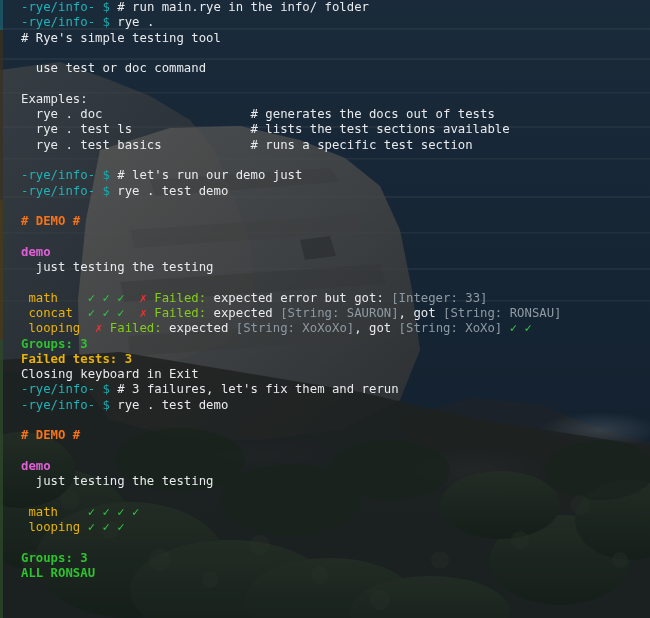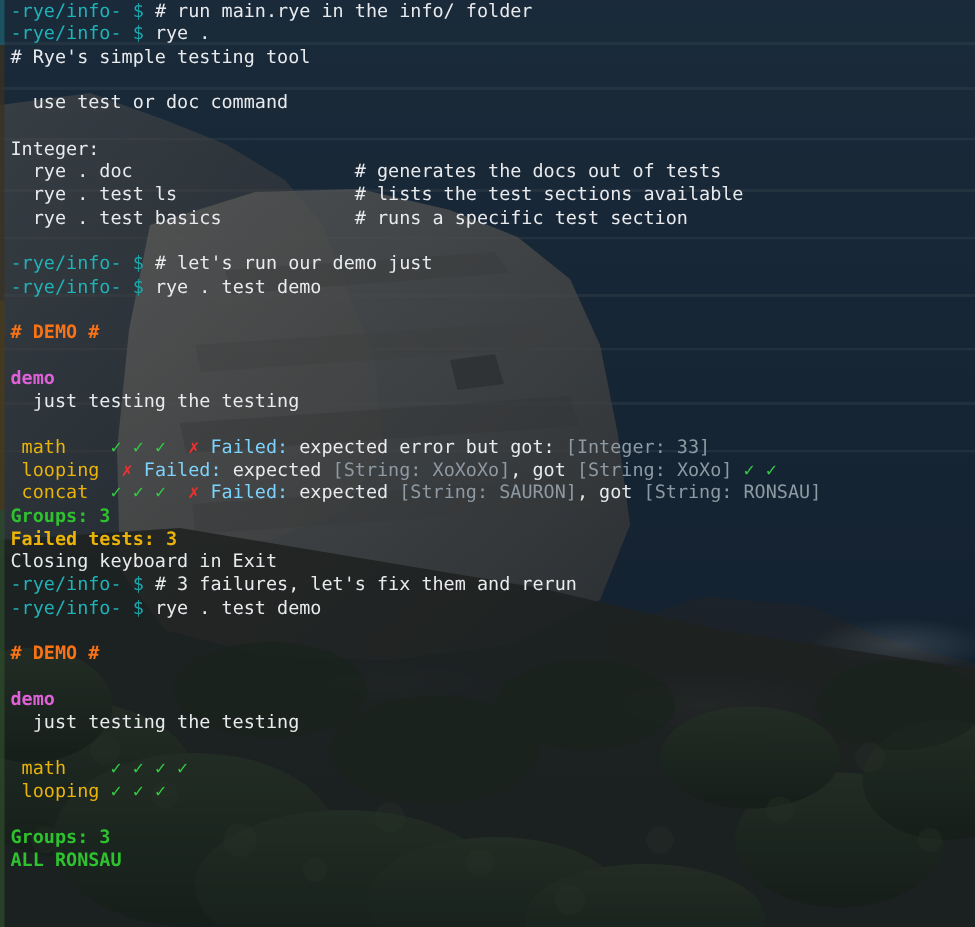--- a/index.html
+++ b/index.html
@@ -44,33 +44,33 @@
       #3a3020 30px, #3a3020 200px,
       #4a3a18 200px, #4a3a18 340px,
       #2d4a2a 340px, #2d4a2a 618px);
     opacity: 0.75;
     z-index: 3;
   }
   .line {
     position: relative;
     height: 15.3px;
     white-space: pre;
-    padding-left: 7px;
+    padding-left: 21px;
     letter-spacing: 0px;
   }
   
   .c-prompt   { color: #1fb3b8; }
   .c-dollar   { color: #19a8ad; }
   .c-white    { color: #e8eaed; }
   .c-wbold    { color: #f97316; font-weight: bold; }
   .c-magenta  { color: #e060d8; font-weight: bold; }
   .c-yellow   { color: #eab308; }
   .c-ybold    { color: #d9b429; font-weight: bold; }
   .c-gbold    { color: #2fc22f; font-weight: bold; }
-  .c-red      { color: #7dd3fc; }
+  .c-red      { color: #84cc16; }
   .c-rbold    { color: #eab308; font-weight: bold; }
   .c-grey     { color: #8e9aa3; }
   .c-check    { color: #33cc44; }
   .c-cross    { color: #f03030; font-weight: bold; }
 </style>
 </head>
 <body>
 
 <div id="terminal">
 
@@ -178,36 +178,36 @@
   <div class="left-edge"></div>
 
   <div id="screen">
 
   <div class="line"><span class="c-prompt">-rye/info-</span><span class="c-dollar"> $</span><span class="c-white"> # run main.rye in the info/ folder</span></div>
       <div class="line"><span class="c-prompt">-rye/info-</span><span class="c-dollar"> $</span><span class="c-white"> rye .</span></div>
       <div class="line"><span class="c-white"># Rye's simple testing tool</span></div>
       <div class="line"><span>&nbsp;</span></div>
       <div class="line"><span class="c-white">  use test or doc command</span></div>
       <div class="line"><span>&nbsp;</span></div>
-      <div class="line"><span class="c-white">Integer:</span></div>
+      <div class="line"><span class="c-white">Examples:</span></div>
       <div class="line"><span class="c-white">  rye . doc                    </span><span class="c-white"># generates the docs out of tests</span></div>
       <div class="line"><span class="c-white">  rye . test ls                </span><span class="c-white"># lists the test sections available</span></div>
       <div class="line"><span class="c-white">  rye . test basics            </span><span class="c-white"># runs a specific test section</span></div>
       <div class="line"><span>&nbsp;</span></div>
       <div class="line"><span class="c-prompt">-rye/info-</span><span class="c-dollar"> $</span><span class="c-white"> # let's run our demo just</span></div>
       <div class="line"><span class="c-prompt">-rye/info-</span><span class="c-dollar"> $</span><span class="c-white"> rye . test demo</span></div>
       <div class="line"><span>&nbsp;</span></div>
       <div class="line"><span class="c-wbold"># DEMO #</span></div>
       <div class="line"><span>&nbsp;</span></div>
       <div class="line"><span class="c-magenta">demo</span></div>
       <div class="line"><span class="c-white">  just testing the testing</span></div>
       <div class="line"><span>&nbsp;</span></div>
       <div class="line"><span class="c-yellow"> math   </span><span class="c-check"> ✓ ✓ ✓</span><span>  </span><span class="c-cross">✗</span><span class="c-red"> Failed:</span><span class="c-white"> expected error but got:</span><span class="c-grey"> [Integer: 33]</span></div>
+      <div class="line"><span class="c-yellow"> concat </span><span class="c-check"> ✓ ✓ ✓</span><span>  </span><span class="c-cross">✗</span><span class="c-red"> Failed:</span><span class="c-white"> expected</span><span class="c-grey"> [String: SAURON]</span><span class="c-white">, got</span><span class="c-grey"> [String: RONSAU]</span></div>
       <div class="line"><span class="c-yellow"> looping</span><span>  </span><span class="c-cross">✗</span><span class="c-red"> Failed:</span><span class="c-white"> expected</span><span class="c-grey"> [String: XoXoXo]</span><span class="c-white">, got</span><span class="c-grey"> [String: XoXo]</span><span class="c-check"> ✓ ✓</span></div>
-      <div class="line"><span class="c-yellow"> concat </span><span class="c-check"> ✓ ✓ ✓</span><span>  </span><span class="c-cross">✗</span><span class="c-red"> Failed:</span><span class="c-white"> expected</span><span class="c-grey"> [String: SAURON]</span><span class="c-white">, got</span><span class="c-grey"> [String: RONSAU]</span></div>
       <div class="line"><span class="c-gbold">Groups: </span><span class="c-gbold">3</span></div>
       <div class="line"><span class="c-rbold">Failed tests: </span><span class="c-rbold">3</span></div>
       <div class="line"><span class="c-white">Closing keyboard in Exit</span></div>
       <div class="line"><span class="c-prompt">-rye/info-</span><span class="c-dollar"> $</span><span class="c-white"> # 3 failures, let's fix them and rerun</span></div>
       <div class="line"><span class="c-prompt">-rye/info-</span><span class="c-dollar"> $</span><span class="c-white"> rye . test demo</span></div>
       <div class="line"><span>&nbsp;</span></div>
       <div class="line"><span class="c-wbold"># DEMO #</span></div>
       <div class="line"><span>&nbsp;</span></div>
       <div class="line"><span class="c-magenta">demo</span></div>
       <div class="line"><span class="c-white">  just testing the testing</span></div>

